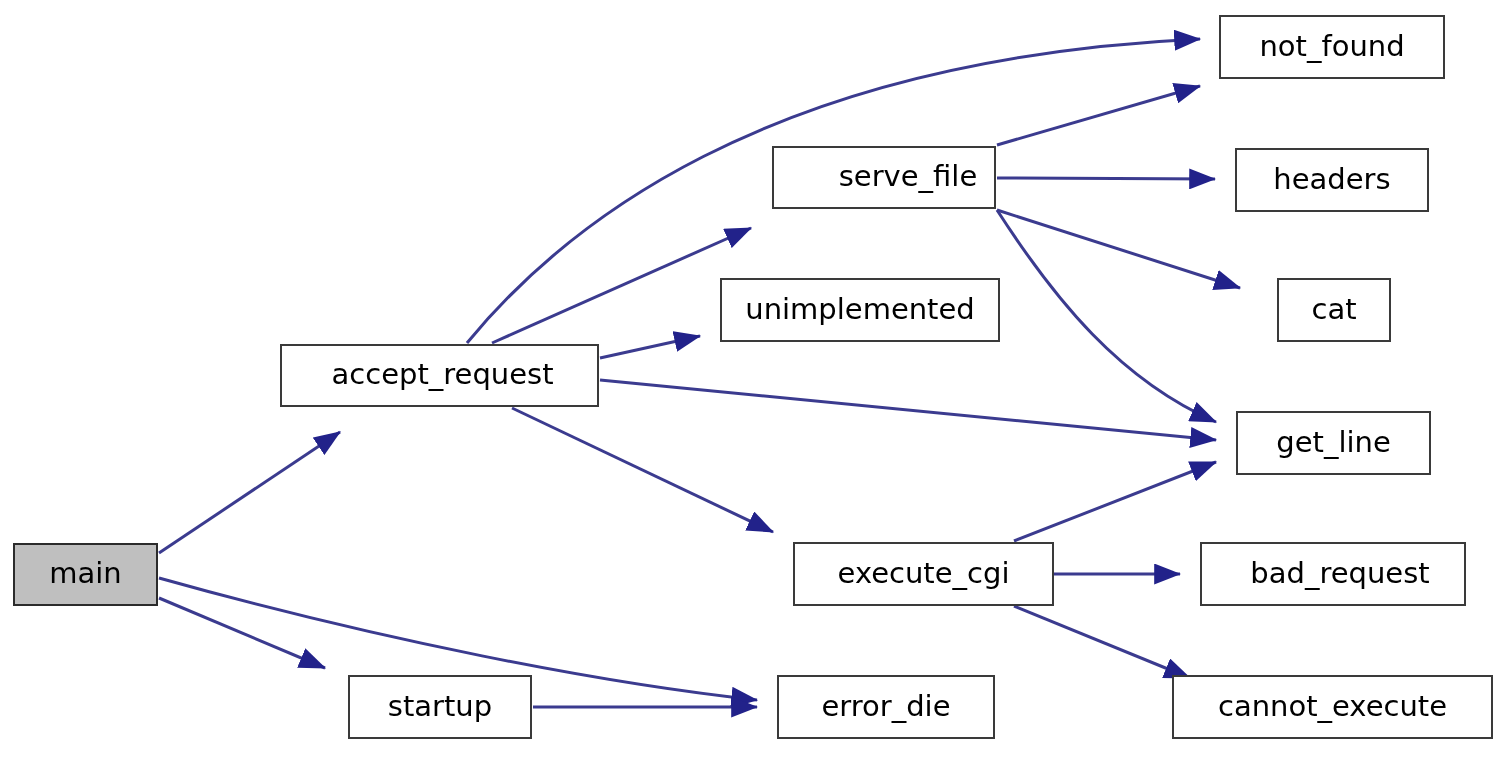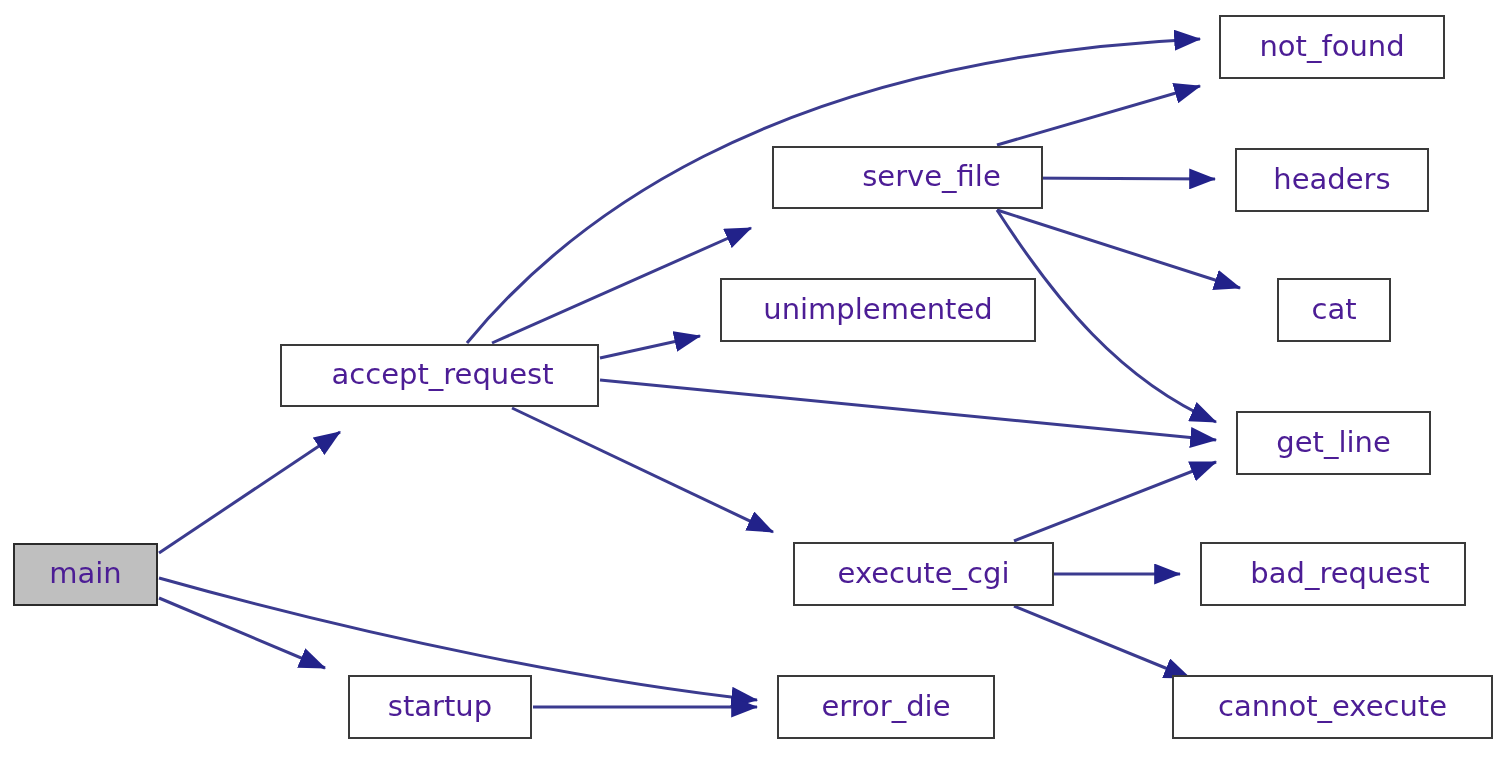--- a/index.html
+++ b/index.html
@@ -26,21 +26,21 @@
     height: 757px;
   }
   .graph-node {
     position: absolute;
     box-sizing: border-box;
     display: flex;
     align-items: center;
     justify-content: center;
     background: #ffffff;
     border: 2px solid #3a3a3a;
-    color: #4c1d95;
+    color: #000000;
     font-size: 29px;
     font-family: "DejaVu Sans", "Liberation Sans", sans-serif;
     line-height: 1;
     white-space: nowrap;
     letter-spacing: 0px;
   }
   .graph-node.node-current {
     background: #bfbfbf;
     border-color: #2b2b2b;
   }
@@ -82,24 +82,24 @@
   <div id="node-group">
       <div class="graph-node node-current" style="left: 13px; top: 543px; width: 145px; height: 63px;">
         <span class="node-label">main</span>
       </div>
       <div class="graph-node" style="left: 280px; top: 344px; width: 319px; height: 63px; padding-left: 6px;">
         <span class="node-label">accept_request</span>
       </div>
       <div class="graph-node" style="left: 348px; top: 675px; width: 184px; height: 64px;">
         <span class="node-label">startup</span>
       </div>
-      <div class="graph-node" style="left: 772px; top: 146px; width: 271px; height: 63px; padding-left: 48px;">
+      <div class="graph-node" style="left: 772px; top: 146px; width: 224px; height: 63px; padding-left: 48px;">
         <span class="node-label">serve_file</span>
       </div>
-      <div class="graph-node" style="left: 720px; top: 278px; width: 316px; height: 64px;">
+      <div class="graph-node" style="left: 720px; top: 278px; width: 280px; height: 64px;">
         <span class="node-label">unimplemented</span>
       </div>
       <div class="graph-node" style="left: 753px; top: 542px; width: 261px; height: 64px; margin-left: 40px;">
         <span class="node-label">execute_cgi</span>
       </div>
       <div class="graph-node" style="left: 777px; top: 675px; width: 218px; height: 64px;">
         <span class="node-label">error_die</span>
       </div>
       <div class="graph-node" style="left: 1219px; top: 15px; width: 226px; height: 64px;">
         <span class="node-label">not_found</span>

